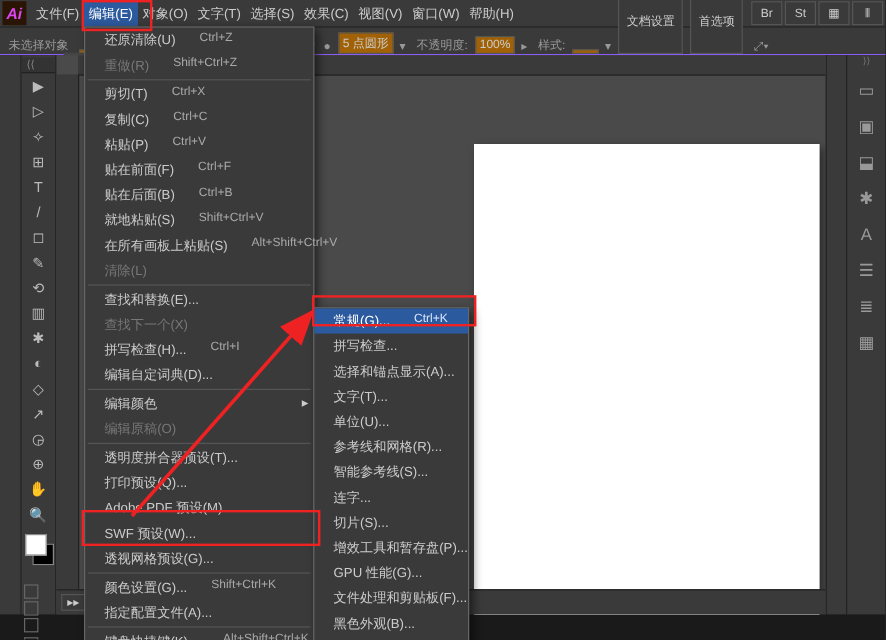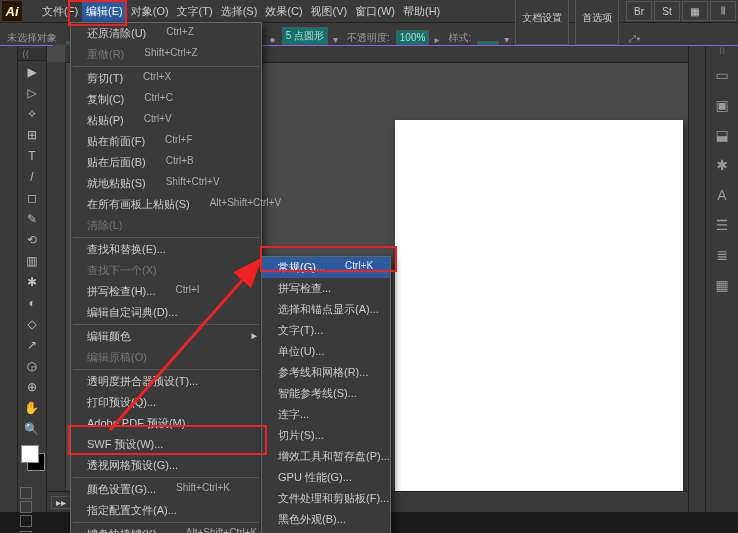--- a/index.html
+++ b/index.html
@@ -1,24 +1,24 @@
 <!DOCTYPE html>
 <html><head>
 <meta charset="utf-8">
 <style>
   html,body{margin:0;padding:0;width:738px;height:533px;background:#1a1a1a;font-family:"Microsoft YaHei",sans-serif;font-size:11px;color:#ccc;overflow:hidden;user-select:none}
   .menubar{height:22px;background:#3a3a3a;display:flex;align-items:center;padding-left:2px;border-bottom:1px solid #222}
-  .app-icon{width:20px;height:20px;background:#2a1504;color:#fef9c3;display:flex;align-items:center;justify-content:center;font-weight:bold;font-style:italic;font-size:13px;margin-right:16px}
+  .app-icon{width:20px;height:20px;background:#2a1504;color:#d946ef;display:flex;align-items:center;justify-content:center;font-weight:bold;font-style:italic;font-size:13px;margin-right:4px}
   .menu-item{padding:3px 4px;cursor:default}
   .menu-item.active{background:#2c5a9e;color:#fff}
   .menu-spacer{flex:1}
   .menu-ctl{width:24px;height:18px;display:flex;align-items:center;justify-content:center;font-size:10px;border:1px solid #555;margin-right:2px}
   .subbar{height:22px;background:#3a3a3a;display:flex;align-items:flex-end;padding:0 4px;border-bottom:1px solid #8b5cf6;color:#999;font-size:10px}
   .subbar span{margin:0 3px}
-  .field{background:#0f766e;border:1px solid #555;padding:1px 3px;color:#ccc;font-size:10px}
+  .field{background:#a16207;border:1px solid #555;padding:1px 3px;color:#ccc;font-size:10px}
   .btn{background:#3a3a3a;border:1px solid #555;padding:19px 6px;color:#ccc;font-size:10px;margin-left:4px}
   .body{display:flex;height:466px;position:relative}
   .toolstrip{width:17px;background:#3a3a3a;border-right:1px solid #222}
   .tools{width:28px;background:#3a3a3a;border-right:1px solid #222;padding-top:2px}
   .t{width:24px;height:20px;margin:1px 2px;display:flex;align-items:center;justify-content:center;font-size:12px;color:#bbb}
   .swatch{margin:6px 3px}
   .swatch .fg{width:16px;height:16px;background:#fff;border:1px solid #888;position:relative;z-index:2}
   .swatch .bg{width:16px;height:16px;background:#000;border:1px solid #888;position:relative;top:-10px;left:6px}
   .tiny{display:flex;gap:2px;margin:4px 2px;flex-wrap:wrap}
   .tiny div{width:10px;height:10px;border:1px solid #666}

